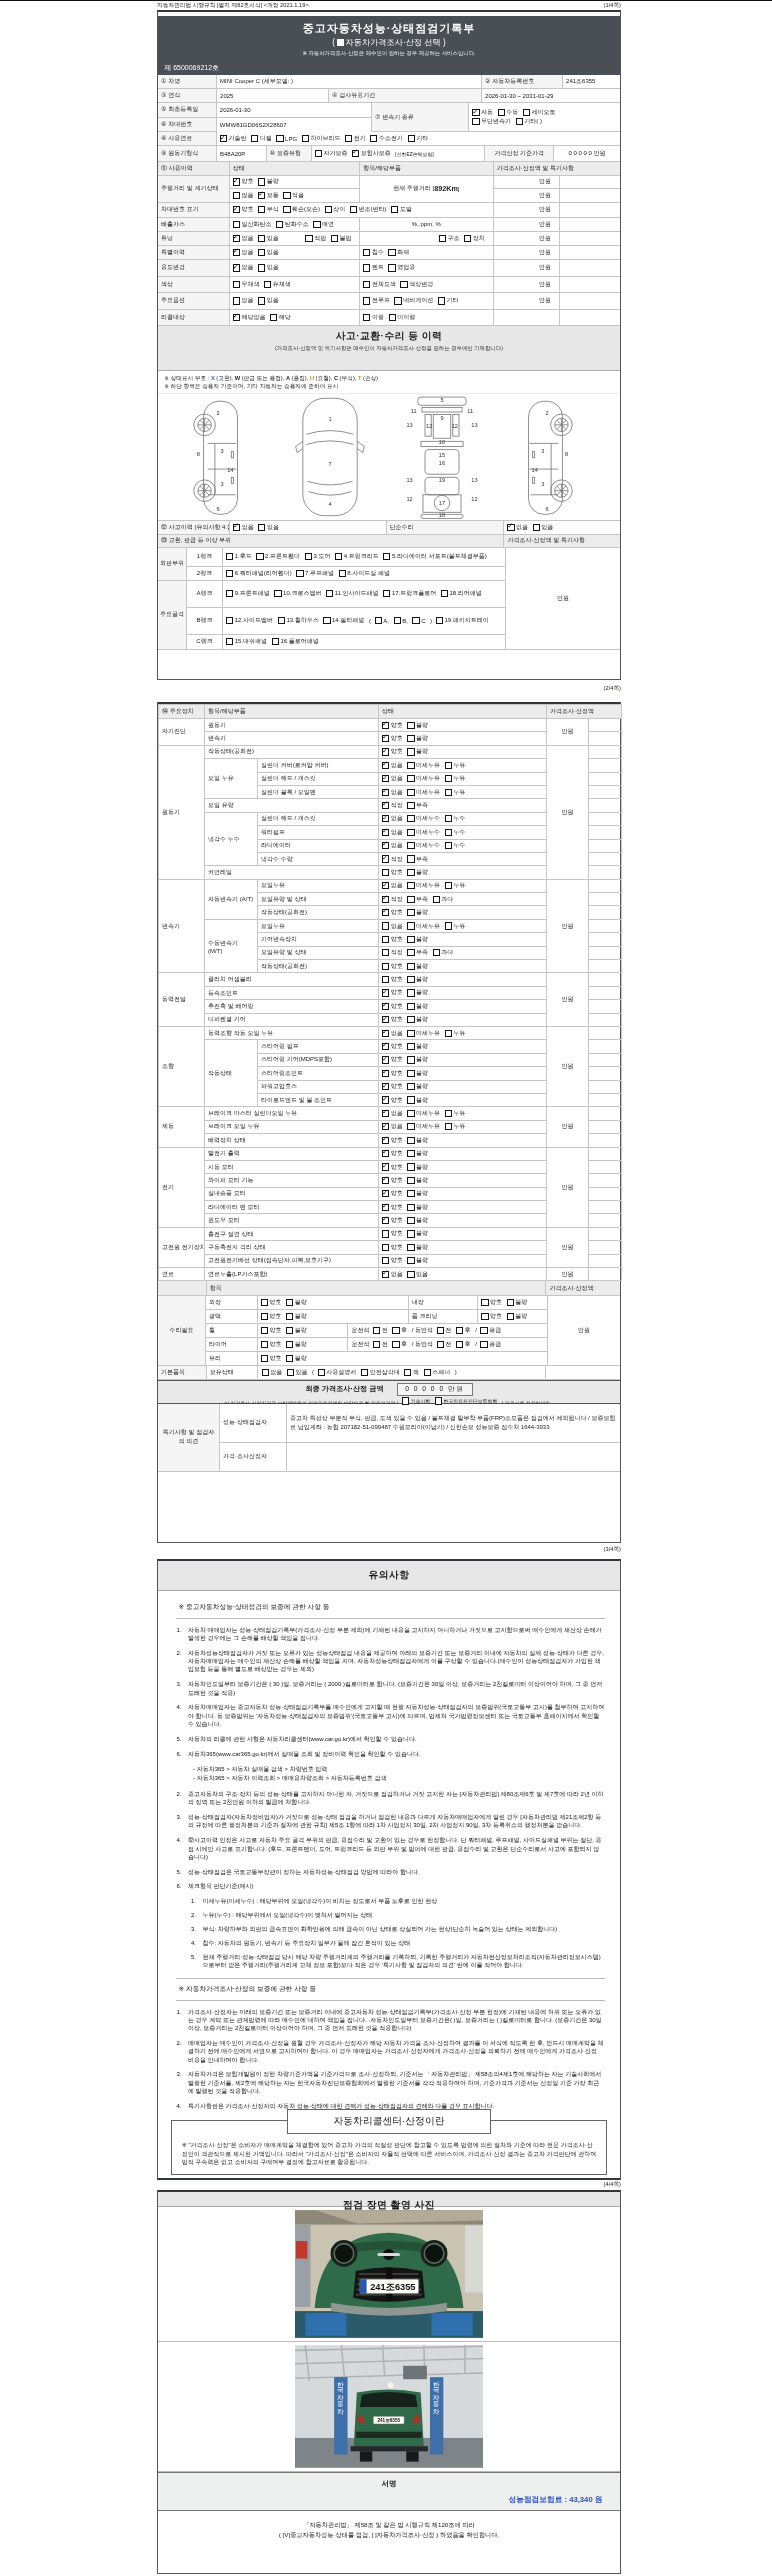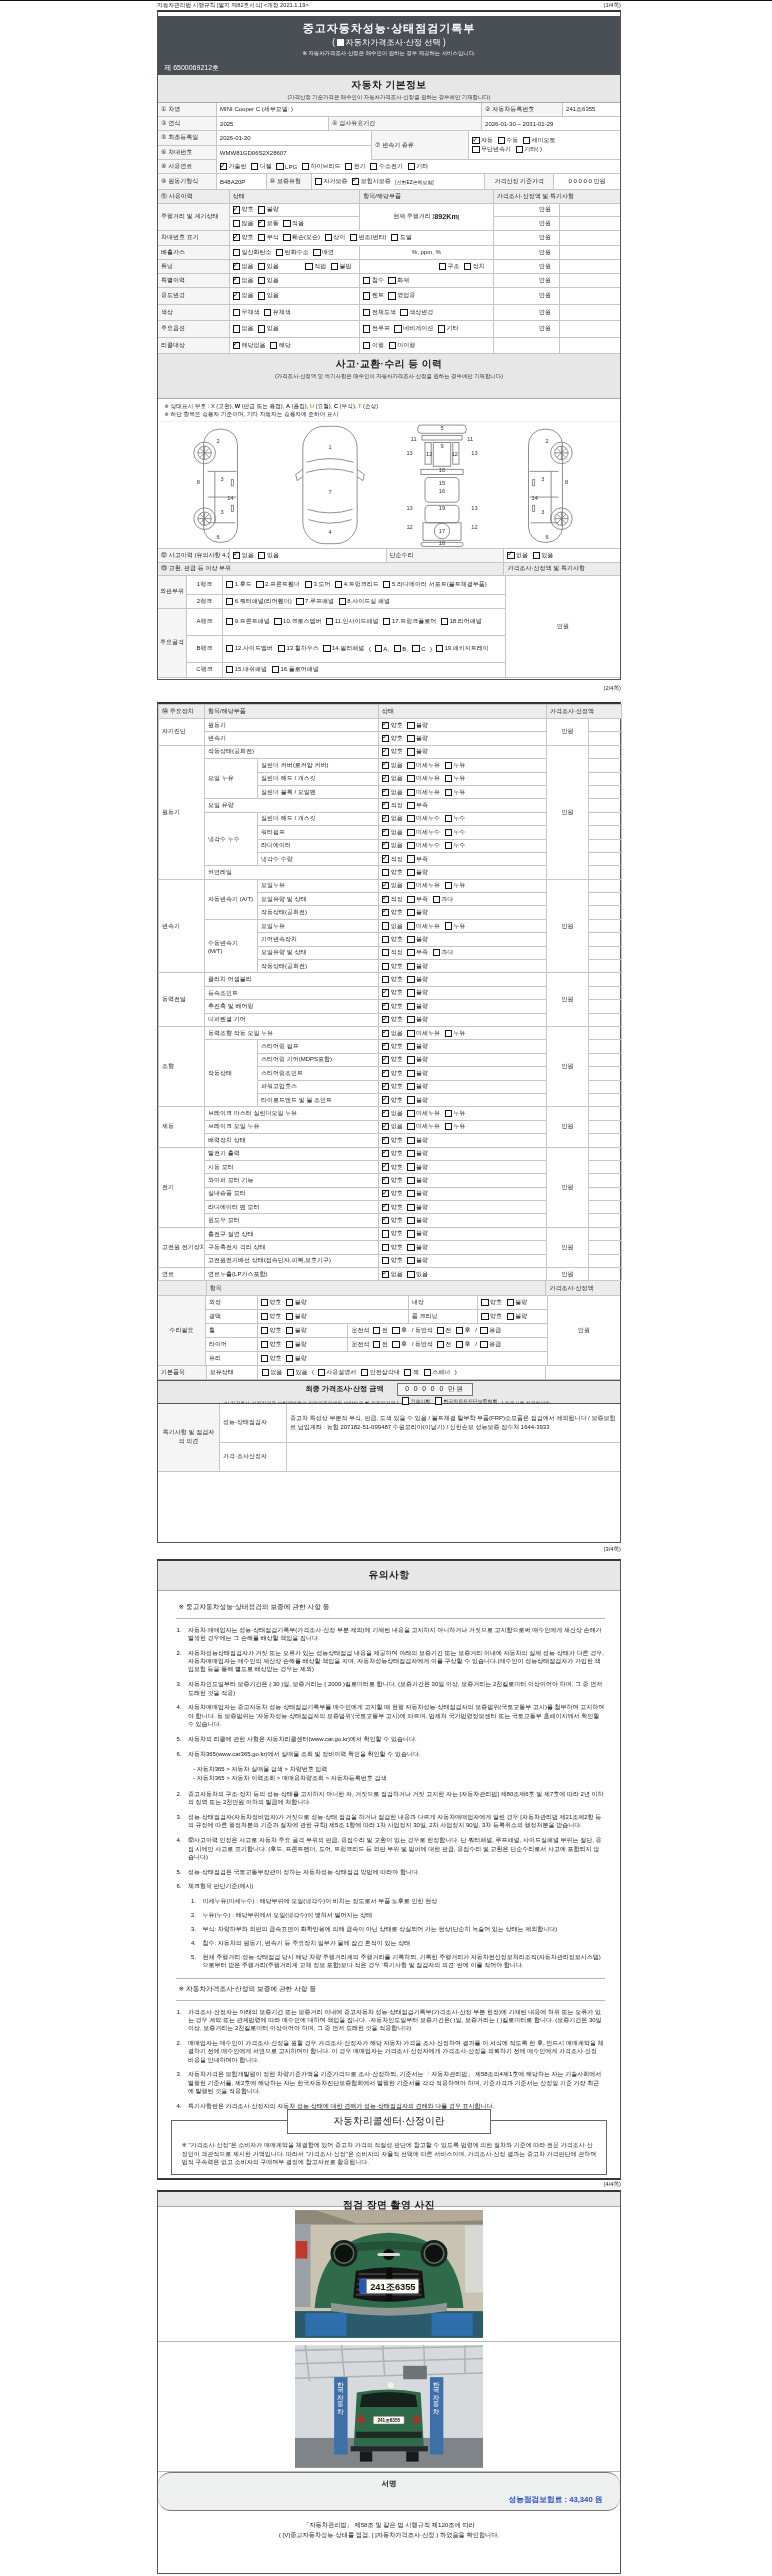--- a/index.html
+++ b/index.html
@@ -58,21 +58,21 @@
   .pricebox{border:0.5px solid #666;margin:10.3px 13.4px 0;padding:0 9.3px 7.2px;}
   .pb-title{width:202px;margin:-0.5px auto 6.2px;background:#fff;border:0.5px solid #666;text-align:center;font-size:9.8px;padding:4.6px 0;position:relative;top:-11.3px;margin-bottom:-4.1px;}
   .pb-body{font-size:6px;line-height:8.8px;}
   
   .diag-area{position:relative;height:126px;border-bottom:0.5px solid #c6c6c6;}
   .dsvg{position:absolute;top:0;}
   .dline{stroke:#777;fill:none;stroke-width:1.6;}
   .dnum{font-size:11px;fill:#333;font-family:"Liberation Sans",sans-serif;}
   
   .photo-cell{display:flex;justify-content:center;padding:3.1px 0;border-bottom:0.5px solid #bbb;background:#fff;}
-  .signbox{background:#eef0f0;border-top:0.8px solid #777;border-bottom:0.8px solid #777;height:37px;position:relative;border-radius:13px;}
+  .signbox{background:#eef0f0;border-top:0.8px solid #777;border-bottom:0.8px solid #777;height:37px;position:relative;}
   .signbox .slabel{text-align:center;font-size:7.5px;font-weight:bold;padding-top:5.2px;}
   .signbox .fee{position:absolute;right:17.5px;bottom:5.2px;color:#2b50c0;font-size:7.7px;font-weight:bold;}
   .confirm{padding-top:8.2px;text-align:center;font-size:6.2px;line-height:10.3px;}
   .small{font-size:4.9px;color:#222;}
   .codeb{color:#3b6fd4;font-weight:bold;}
   .codeo{color:#d98a00;font-weight:bold;}
   .codek{color:#222;font-weight:bold;}
 </style>
 </head>
 <body>
@@ -86,24 +86,20 @@
 
   <section class="page" style="top:10.3px;height:670px;">
     <div class="doc-header">
       <div class="hr-white"></div>
       <h1>중고자동차성능·상태점검기록부</h1>
       <div class="h-sub"><span>(</span> <span class="sq"></span><span>자동차가격조사·산정 선택 )</span></div>
       <div class="h-note">※ 자동차가격조사·산정은 매수인이 원하는 경우 제공하는 서비스입니다.</div>
       <div class="h-docno">제 6500069212호</div>
     </div>
 
-    <div class="band" style="height:28px;">
-      <h2>자동차 기본정보</h2>
-      <div class="bsub">(가격산정 기준가격은 매수인이 자동차가격조사·산정을 원하는 경우에만 기재합니다)</div>
-    </div>
 
     <div>
       <div class="fr" style="height:14px;">
         <div class="fc c-lab" style="width:59px;">① 차명</div>
         <div class="fc" style="width:265px;">MINI Cooper C (세부모델: )</div>
         <div class="fc c-lab" style="width:81px;">② 자동차등록번호</div>
         <div class="fc" style="width:57px;">241조6355</div>
       </div>
       <div class="fr" style="height:14px;">
         <div class="fc c-lab" style="width:59px;">③ 연식</div>

